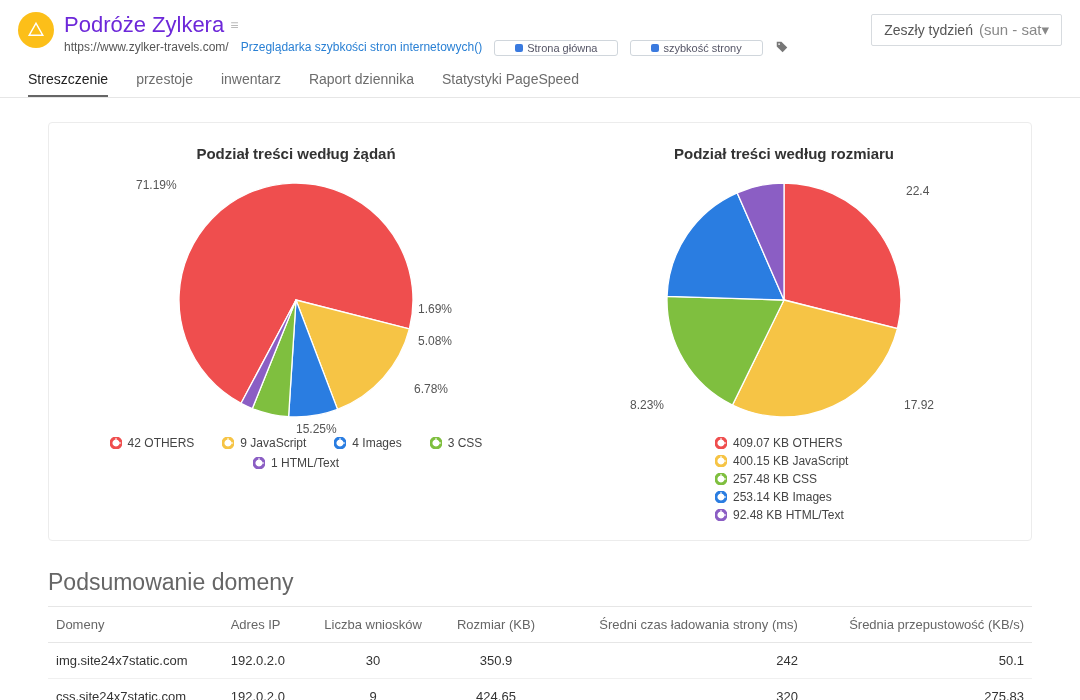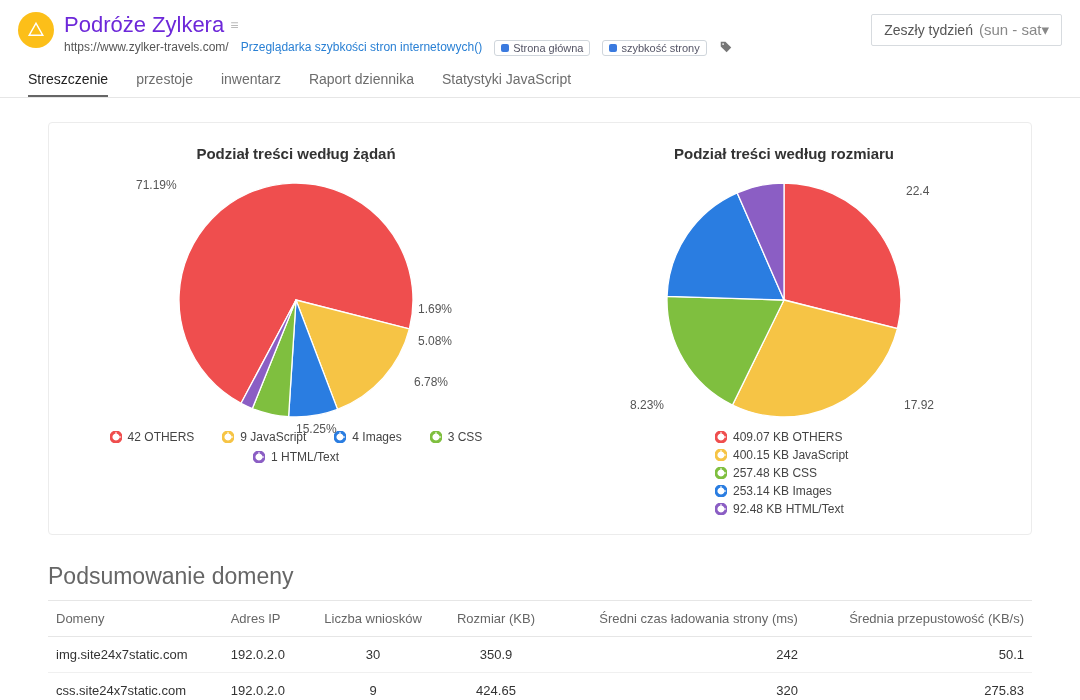--- a/index.html
+++ b/index.html
@@ -7,36 +7,36 @@
 .header { display: flex; align-items: flex-start; padding: 12px 18px 0 18px; position: relative; }
 .logo { width: 36px; height: 36px; background: #fcbf19; border-radius: 50%; display: flex; align-items: center; justify-content: center; margin-right: 10px; }
 .logo svg { width: 18px; height: 18px; fill: #fff; }
 .title-block { flex: 1; }
 .title-row { display: flex; align-items: center; }
 .page-title { font-size: 22px; font-weight: 400; color: #6d28d9; }
 .menu-lines { margin-left: 6px; color: #bbb; font-size: 14px; line-height: 10px; }
 .sub-row { display: flex; align-items: flex-start; gap: 12px; margin-top: 2px; font-size: 12px; }
 .site-url { color: #555; }
 .browser-link { color: #2a80d4; }
-.chip { display: inline-flex; align-items: center; gap: 4px; border: 1px solid #d0d6dc; border-radius: 3px; padding: 1px 6px; font-size: 11px; color: #556; }
+.chip { display: inline-flex; align-items: center; gap: 4px; border: 1px solid #d0d6dc; border-radius: 3px; padding: 1px 20px; font-size: 11px; color: #556; }
 .chip .dot { width: 8px; height: 8px; background: #3a7adf; border-radius: 2px; display:inline-block; }
 .tag-icon { color: #888; }
 .period-box { position: absolute; right: 18px; top: 14px; border: 1px solid #d7dbdf; border-radius: 2px; padding: 6px 12px; font-size: 14px; color: #555; display: flex; align-items: center; gap: 6px; }
 .period-sub { font-size: 15px; color: #888; }
 .tabs { display: flex; gap: 28px; padding: 14px 18px 0 28px; border-bottom: 1px solid #e6e6e6; font-size: 14px; }
 .tab { padding-bottom: 8px; color: #6d6d6d; cursor: pointer; }
 .tab.active { color: #222; border-bottom: 2px solid #666; }
 .content { padding: 24px 48px; }
 .charts-card { border: 1px solid #ececec; border-radius: 4px; padding: 22px 28px 18px 28px; display: flex; gap: 50px; }
 .chart-col { flex: 1; position: relative; }
 .chart-title { font-size: 15px; font-weight: 600; color: #333; margin-bottom: 8px; text-align: center; }
 .pie-wrap { position: relative; width: 260px; height: 260px; margin: 0 auto; }
 .pie-wrap svg { width: 100%; height: 100%; }
 .callout { position: absolute; font-size: 12px; color: #555; white-space: nowrap; }
-.legend { display: flex; flex-wrap: wrap; justify-content: center; gap: 6px 28px; font-size: 12px; color: #444; }
+.legend { display: flex; flex-wrap: wrap; justify-content: center; gap: 6px 28px; margin-top: 6px; font-size: 12px; color: #444; }
 .legend.column { flex-direction: column; align-items: flex-start; margin-left: 150px; gap: 4px; }
 .legend-item { display: flex; align-items: center; gap: 6px; }
 .legend-item svg { width: 12px; height: 12px; }
 .table-block { margin-top: 28px; }
 .table-heading { font-size: 23px; color: #666; margin-bottom: 10px; }
 table { width: 100%; border-collapse: collapse; font-size: 13px; }
 th { text-align: left; padding: 10px 8px; color: #666; font-weight: 500; border-top: 1px solid #e6e6e6; border-bottom: 1px solid #e6e6e6; }
 th.right, td.right { text-align: right; }
 th.center, td.center { text-align: center; }
 td { padding: 10px 8px; color: #333; border-bottom: 1px solid #f0f0f0; }
@@ -78,39 +78,39 @@
     <span>Zeszły tydzień</span>
     <span class="period-sub">(sun - sat▾</span>
   </div>
 </div>
 
 <div class="tabs">
   <div class="tab active">Streszczenie</div>
   <div class="tab">przestoje</div>
   <div class="tab">inwentarz</div>
   <div class="tab">Raport dziennika</div>
-  <div class="tab">Statystyki JavaScript</div>
+  <div class="tab">Statystyki PageSpeed</div>
 </div>
 
 <div class="content">
   <div class="charts-card">
 
     <div class="chart-col">
       <div class="chart-title">Podział treści według żądań</div>
       <div class="pie-wrap">
         <svg viewBox="0 0 200 200" id="pie0">
             <path d="M 100 100 L 57.7475593492698 179.4652833573034 A 90 90 0 1 1 187.20767792397618 122.24457037364485 Z" fill="#ef4e4e" stroke="#fff" stroke-width="1"></path>
             <path d="M 100 100 L 187.20767792397618 122.24457037364485 A 90 90 0 0 1 131.93742076189142 184.14274273565076 Z" fill="#f6c445" stroke="#fff" stroke-width="1"></path>
             <path d="M 100 100 L 131.93742076189142 184.14274273565076 A 90 90 0 0 1 94.30877947055033 189.81987535554237 Z" fill="#2a7de1" stroke="#fff" stroke-width="1"></path>
             <path d="M 100 100 L 94.30877947055033 189.81987535554237 A 90 90 0 0 1 66.40866850746148 183.49624212237572 Z" fill="#7fbf3f" stroke="#fff" stroke-width="1"></path>
             <path d="M 100 100 L 66.40866850746148 183.49624212237572 A 90 90 0 0 1 57.74755934926975 179.46528335730338 Z" fill="#8b5ec4" stroke="#fff" stroke-width="1"></path>
           </svg>
         <span class="callout" style="left:-30px; top:8px;">71.19%</span>
         <span class="callout" style="left:130px; top:252px;">15.25%</span>
-        <span class="callout" style="left:248px; top:205px;">6.78%</span>
+        <span class="callout" style="left:248px; top:212px;">6.78%</span>
         <span class="callout" style="left:252px; top:164px;">5.08%</span>
         <span class="callout" style="left:252px; top:132px;">1.69%</span>
       </div>
       <div class="legend" id="legend0">
           <div class="legend-item">
             <svg viewBox="0 0 12 12">
               <path d="M6 1 A5 5 0 1 1 5.99 1" fill="none" stroke="#ef4e4e" stroke-width="3"></path>
               <path d="M6 1 L6 6 L11 6" fill="none" stroke="#fff" stroke-width="1"></path>
             </svg>
             <span>42 OTHERS</span>

